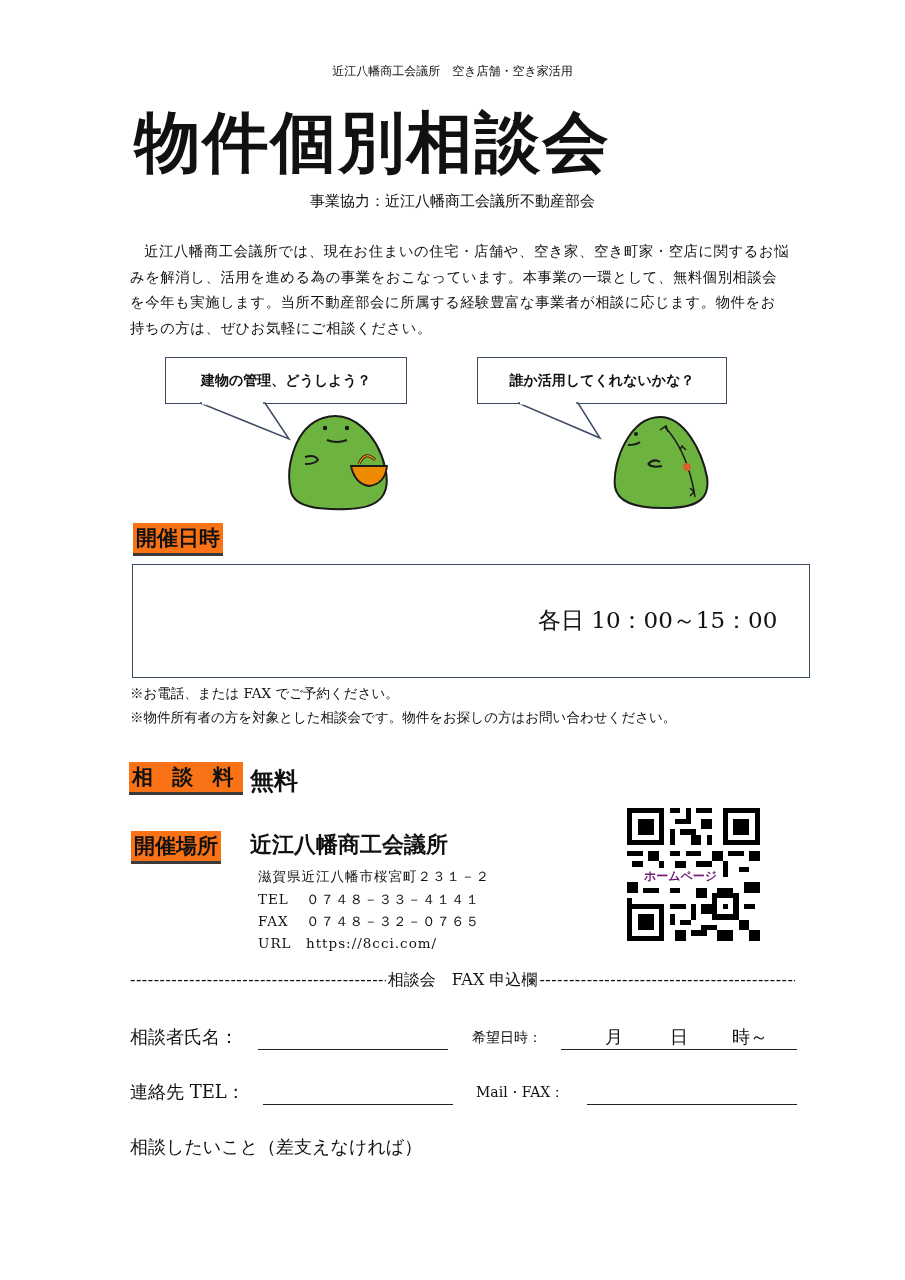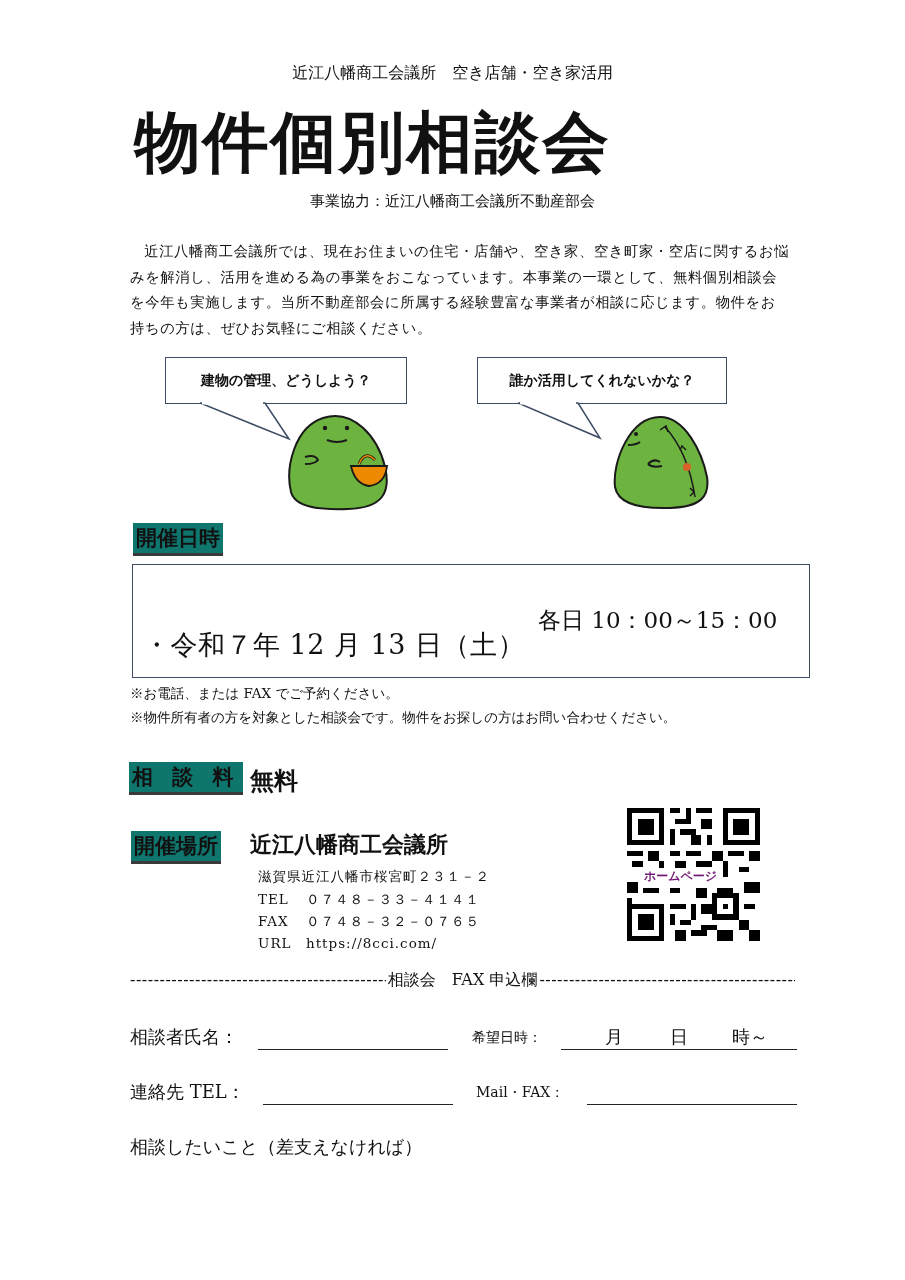--- a/index.html
+++ b/index.html
@@ -1,33 +1,33 @@
 <!DOCTYPE html>
 <html><head>
 <meta charset="utf-8">
 <style>
   html, body { margin: 0; padding: 0; background: #ffffff; }
   body { width: 905px; height: 1280px; position: relative; overflow: hidden;
          font-family: "DejaVu Serif", "Liberation Serif", serif; color: #111; }
   .abs { position: absolute; }
   .sans { font-family: "DejaVu Sans", "Liberation Sans", sans-serif; }
 
-  #header-sub { left: 0; width: 905px; top: 63px; text-align: center; font-size: 16px; }
+  #header-sub { left: 0; width: 905px; top: 63px; text-align: center; font-size: 12px; }
   #title { left: 0; width: 745px; top: 100px; text-align: center; font-size: 66px; font-weight: bold;
            letter-spacing: 2px; line-height: 84px; font-family: "DejaVu Serif", "Liberation Serif", serif; }
   #cooperation { left: 0; width: 905px; top: 192px; text-align: center; font-size: 15px; }
 
   #intro { left: 130px; width: 660px; top: 239px; font-size: 14.3px; line-height: 25.5px; text-indent: 1em;
            letter-spacing: 0.6px; }
 
   .bubble { position: absolute; border: 1.5px solid #3c4b63; background: #fff; font-size: 14px; font-weight: bold;
             display: flex; align-items: center; justify-content: center; box-sizing: border-box; }
   .bubble-tail { position: absolute; }
 
-  .label-hl { position: absolute; background: #0f766e; font-weight: bold; font-size: 21px;
+  .label-hl { position: absolute; background: #f97316; font-weight: bold; font-size: 21px;
               border-bottom: 3px solid #3a3a3a; padding: 0 3px; line-height: 30px;
               font-family: "DejaVu Sans", "Liberation Sans", sans-serif; }
 
   #date-box { left: 132px; top: 564px; width: 678px; height: 114px; border: 1.5px solid #3c4b63;
               box-sizing: border-box; }
   .date-line { position: absolute; left: 10px; font-size: 27px; font-weight: 500; letter-spacing: 0.5px; }
   #date-time { position: absolute; left: 405px; top: 40px; font-size: 23px; }
 
   .note { left: 130px; font-size: 13.5px; }
 
@@ -91,21 +91,20 @@
   <path d="M50,18 L56,14 L58,20" fill="none" stroke="#1a1a1a" stroke-width="1.5"></path>
   <path d="M70,38 L72,34 L76,38" fill="none" stroke="#1a1a1a" stroke-width="1.5"></path>
   <path d="M80,76 L84,80 L80,84" fill="none" stroke="#1a1a1a" stroke-width="1.5"></path>
   <circle cx="77" cy="55" r="4" fill="#d9622a"></circle>
   <path d="M38,52 Q44,46 50,50 M38,52 Q42,56 52,54" fill="none" stroke="#1a1a1a" stroke-width="2"></path>
 </svg>
 
 <div class="label-hl" style="left:133px; top:523px;">開催日時</div>
 
 <div id="date-box" class="abs">
-  <div class="date-line" style="top:62px;">・令和７年 12 月 13 日（土）</div>
   <div id="date-time">各日 10：00～15：00</div>
 </div>
 
 <div class="abs note" style="top:685px;">※お電話、または FAX でご予約ください。</div>
 <div class="abs note" style="top:709px;">※物件所有者の方を対象とした相談会です。物件をお探しの方はお問い合わせください。</div>
 
 <div class="label-hl" style="left:129px; top:762px; letter-spacing:6px;">相 談 料</div>
 <div id="fee-value" class="abs">無料</div>
 
 <div class="label-hl" style="left:131px; top:831px;">開催場所</div>

